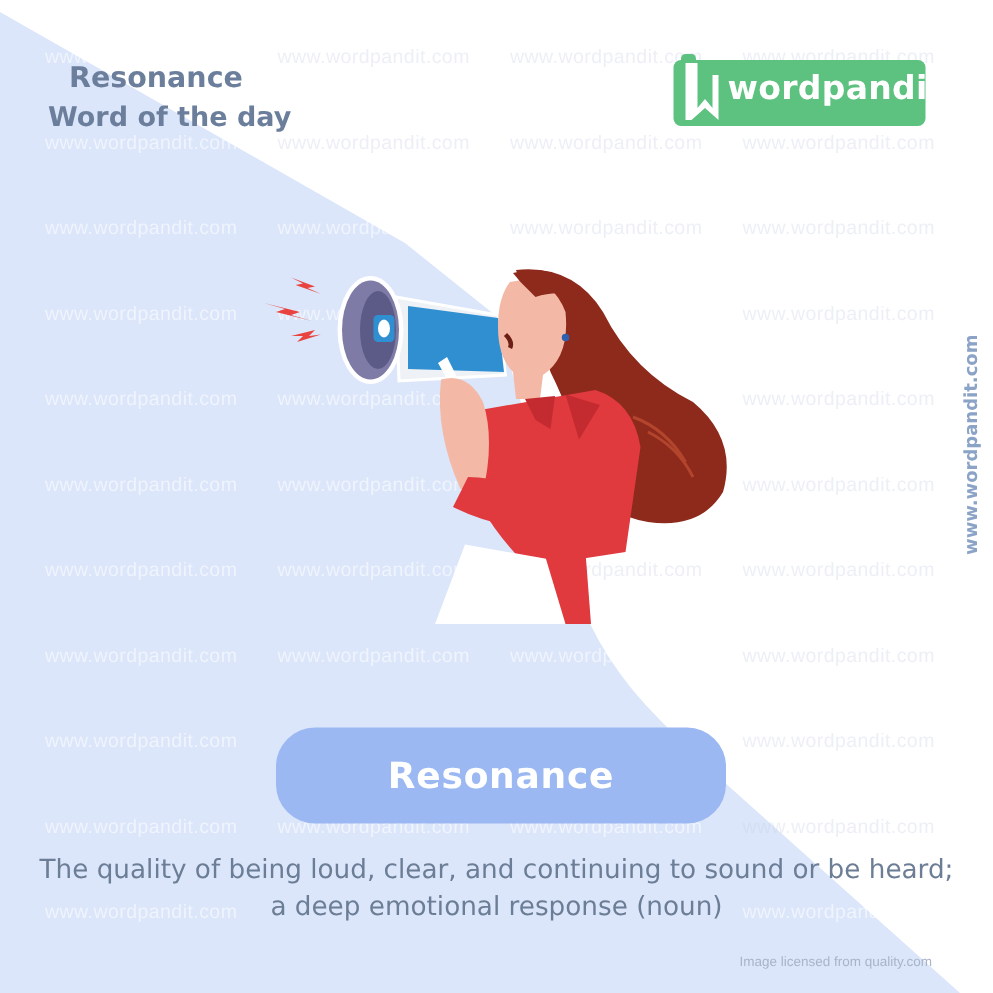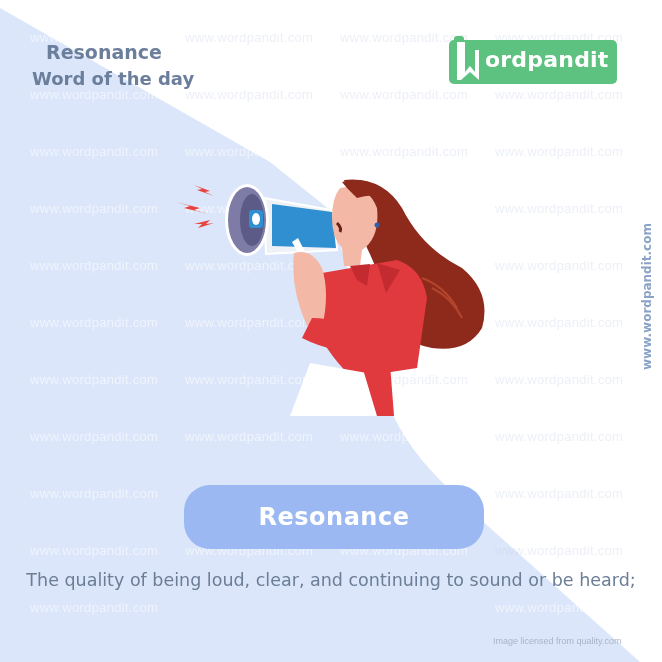--- a/index.html
+++ b/index.html
@@ -74,21 +74,21 @@
 
   <div class="brand-title">Resonance</div>
   <div class="brand-sub">Word of the day</div>
 
   <div class="logo">
     <div class="logo-box"></div>
     <div class="logo-tab"></div>
     <svg class="logo-w" viewBox="0 0 26 38">
       <path d="M2,0 L10,0 L10,30 L15,24 L20,30 L20,8 L24,8 L24,38 L15,30 L6,38 L2,38 Z" fill="#ffffff"></path>
     </svg>
-    <span class="logo-text">ordpandit</span>
+    <span class="logo-text">wordpandit</span>
   </div>
 
   <div class="side-url">www.wordpandit.com</div>
 
   <svg class="illustration" viewBox="0 0 320 248">
 
     <g fill="#e8433f">
       <path d="M22,17 L38,23 L33,24 L42,28 L25,22 L30,21 Z"></path>
       <path d="M4,34 L28,40 L22,42 L36,46 L12,40 L18,38 Z"></path>
       <path d="M22,56 L38,52 L34,56 L42,55 L26,60 L30,56 Z"></path>
@@ -124,16 +124,17 @@
     <path d="M138,195 L195,205 L212,248 L118,248 Z" fill="#ffffff"></path>
     <path d="M190,198 L218,196 L222,248 L205,248 Z" fill="#e0393e"></path>
   </svg>
 
   <div class="word-pill">
     <span class="word-text">Resonance</span>
   </div>
 
   <div class="definition">
     <div>The quality of being loud, clear, and continuing to sound or be heard;</div>
+    <div>a deep emotional response (noun)</div>
   </div>
 
   <div class="credit">Image licensed from quality.com</div>
 </div>
 
 </body></html>

